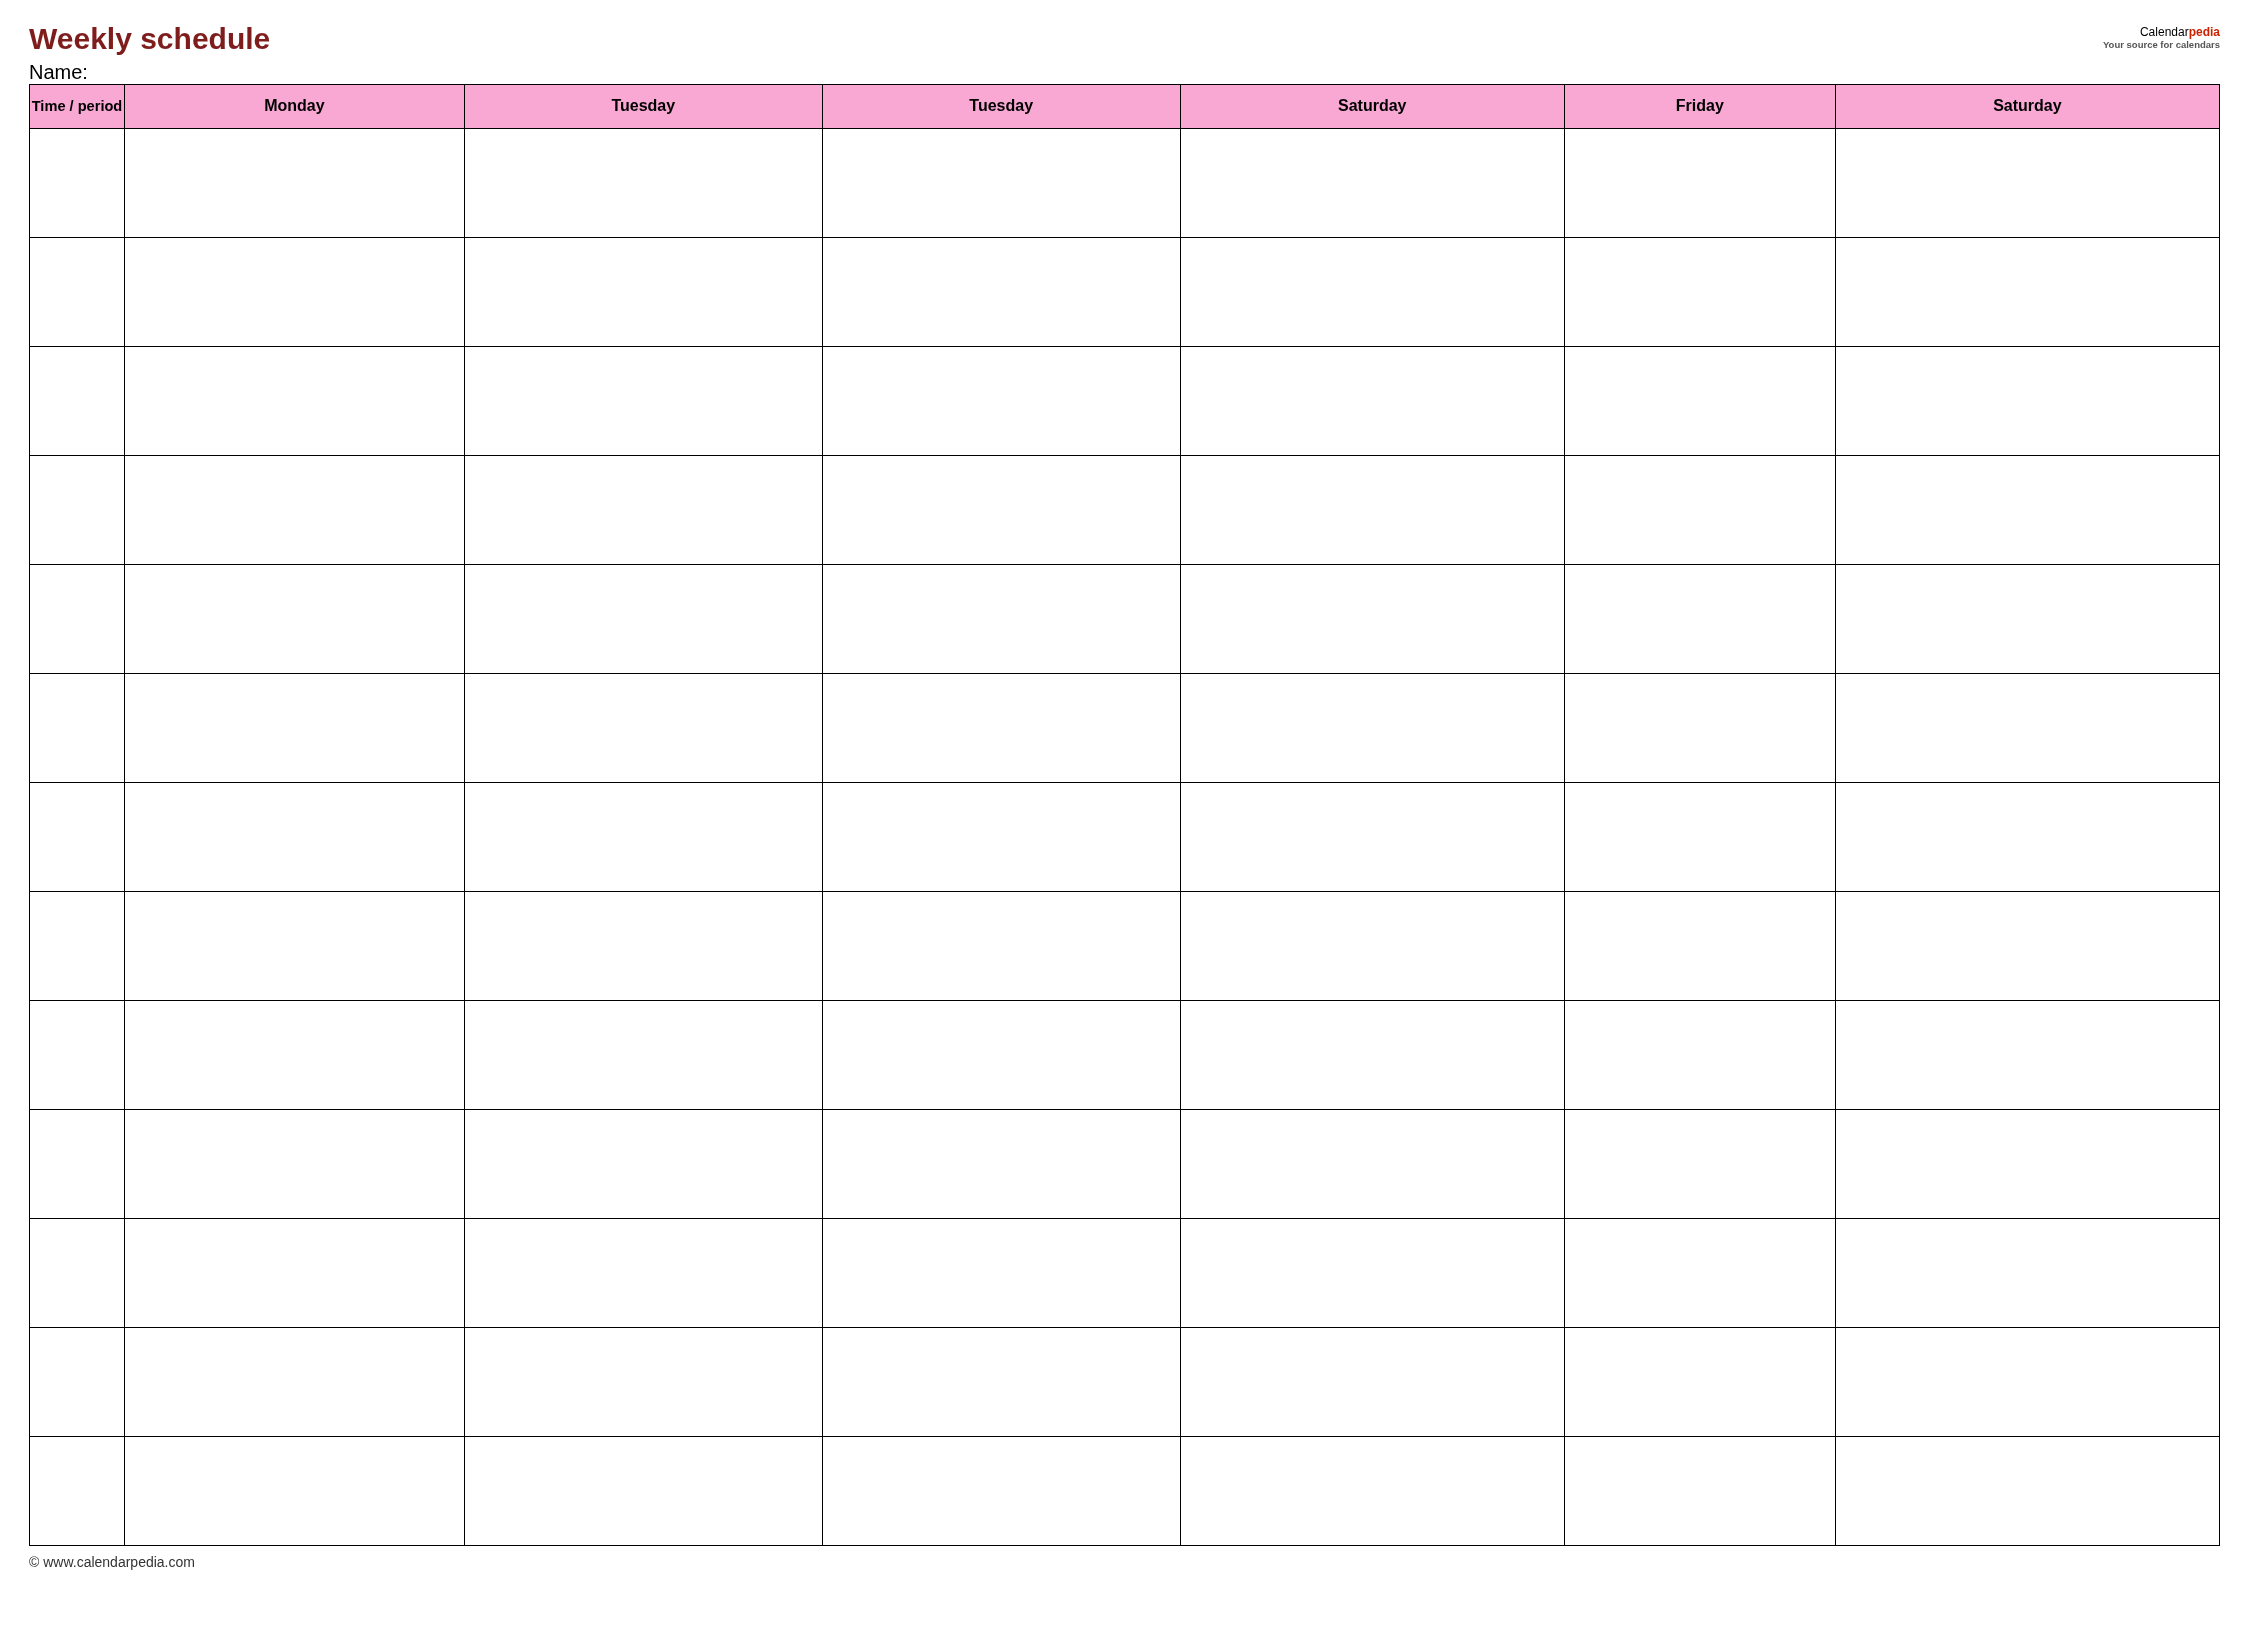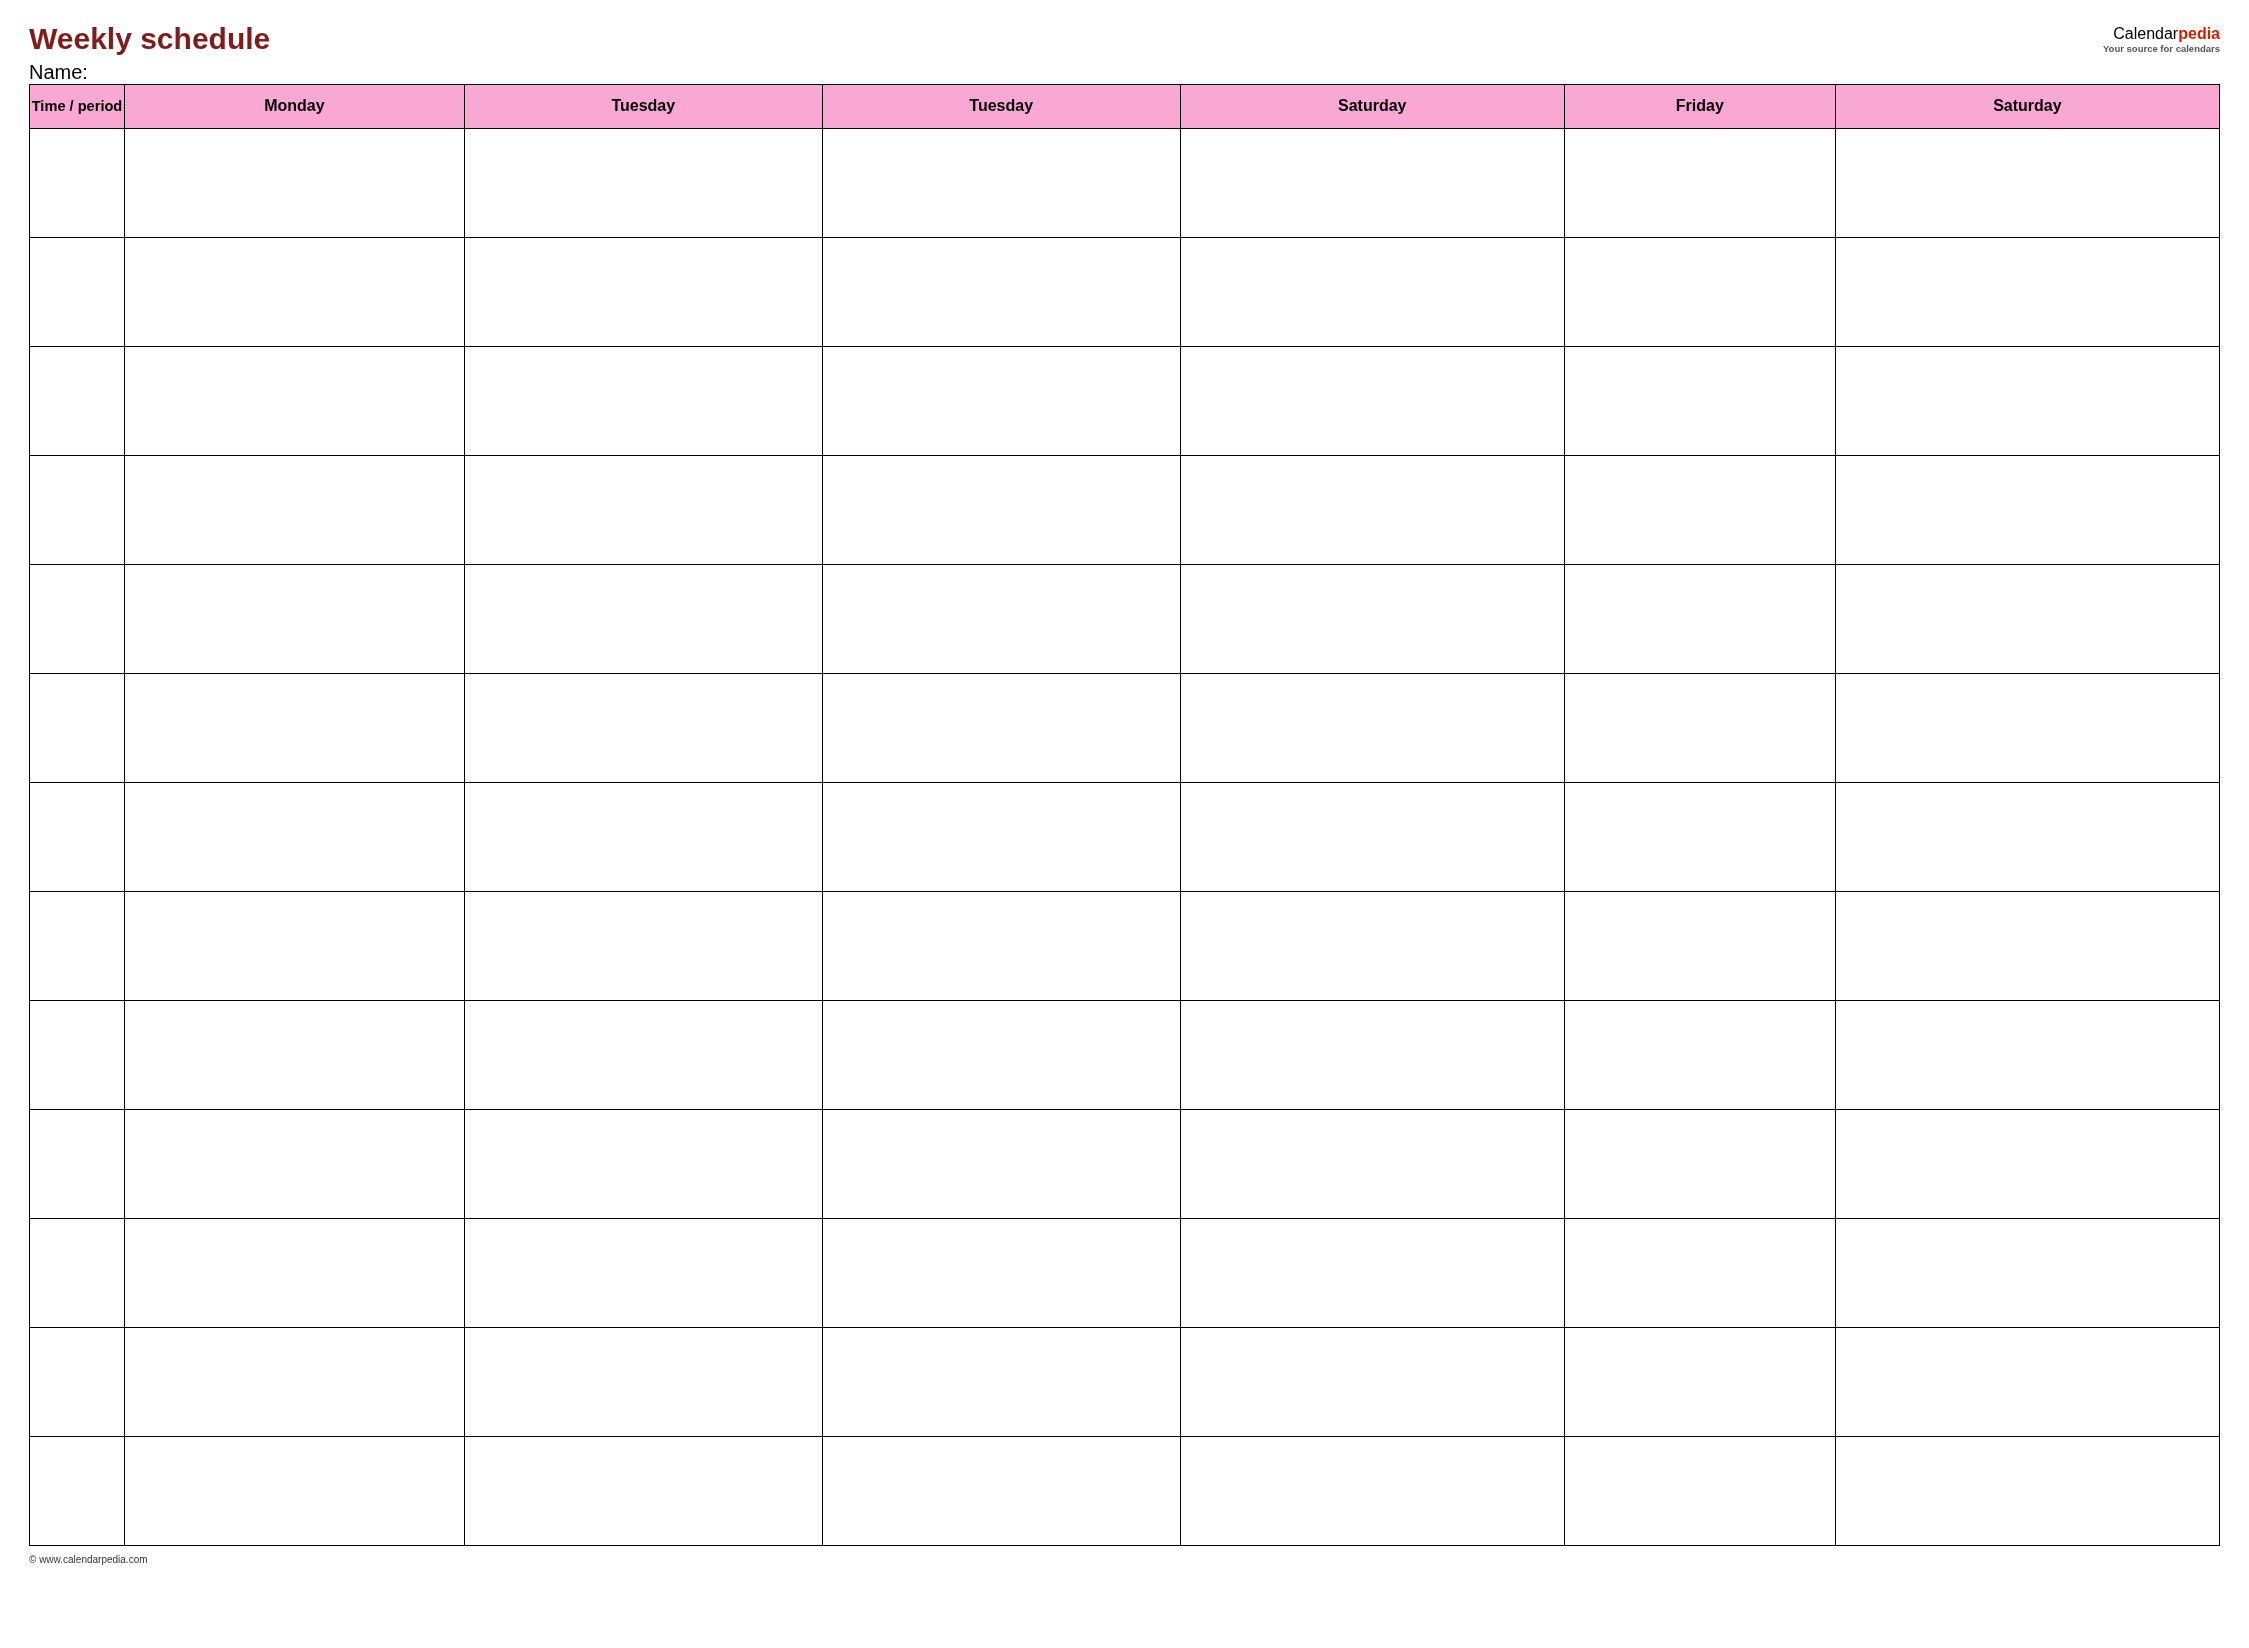--- a/index.html
+++ b/index.html
@@ -27,21 +27,21 @@
       color: #7f1d1d;
       line-height: 1.1;
     }
 
     .logo-container {
       text-align: right;
       margin-top: 2.9px;
     }
 
     .logo-text {
-      font-size: 16px;
+      font-size: 12px;
       color: #000;
       font-weight: normal;
       text-align: center;
     }
 
     .logo-text .logo-red {
       color: #cc2200;
       font-weight: bold;
     }
 
@@ -91,21 +91,21 @@
       width: 95px;
       background: #fff;
     }
 
     .schedule-table td.day-cell {
       background: #fff;
     }
 
     .footer {
       margin-top: 8.7px;
-      font-size: 10px;
+      font-size: 14px;
       color: #333;
     }
   </style>
 </head>
 <body>
 
 <div class="header-row">
   <h1 class="page-title">Weekly schedule</h1>
   <div class="logo-container">
     <span class="logo-text">

